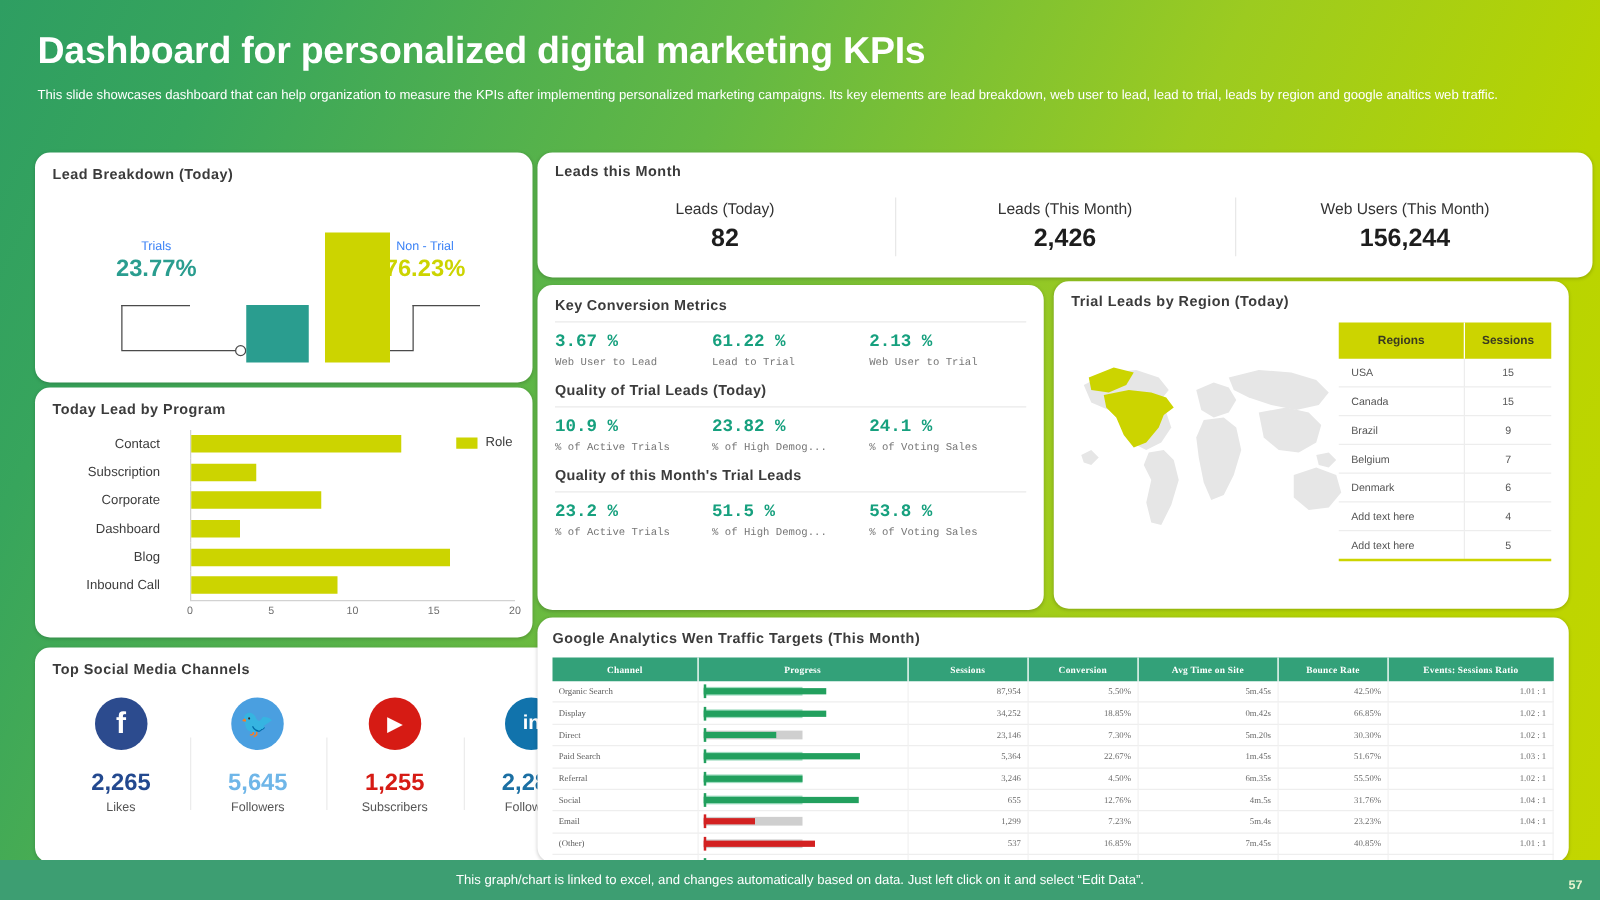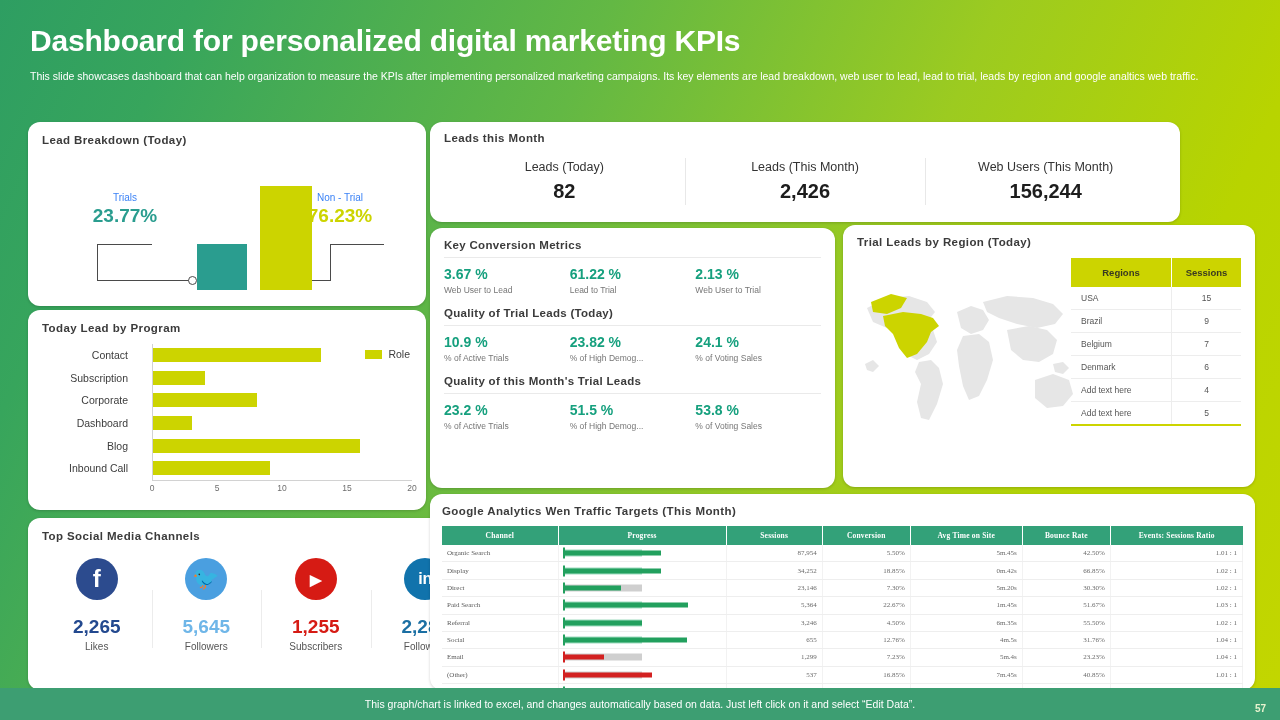--- a/index.html
+++ b/index.html
@@ -75,34 +75,34 @@
   }
   .soc-icon {
     width: 42px; height: 42px; border-radius: 50%;
     margin: 0 auto 16px auto; display: flex; align-items: center; justify-content: center;
     color: #fff; font-weight: bold;
   }
   .soc-num { font-size: 19px; font-weight: bold; }
   .soc-lbl { font-size: 10px; color: #555; margin-top: 3px; }
 
   
-  #leads-month { left: 430px; top: 122px; width: 750px; height: 100px; padding: 10px 14px; }
+  #leads-month { left: 430px; top: 122px; width: 844px; height: 100px; padding: 10px 14px; }
   .lm-row { display: flex; margin-top: 12px; }
   .lm-cell { flex: 1; text-align: center; position: relative; padding: 4px 0; }
   .lm-cell + .lm-cell:before {
     content: ""; position: absolute; left: 0; top: 2px; bottom: 2px; width: 1px; background: #e8e8e8;
   }
   .lm-lbl { font-size: 12.5px; color: #333; }
   .lm-val { font-size: 20px; font-weight: bold; color: #1d1d1d; margin-top: 6px; }
 
   
   #kcm { left: 430px; top: 228px; width: 405px; height: 260px; padding: 11px 14px; }
   .kcm-sec-title { font-size: 11.5px; font-weight: bold; color: #3b3b3b; letter-spacing: .3px; }
   .kcm-rule { height: 1px; background: #eaeaea; margin: 6px 0 8px 0; }
-  .kcm-row { display: flex; }
+  .kcm-row { display: flex; font-family: Liberation Mono, monospace; }
   .kcm-cell { flex: 1; }
   .kcm-val { font-size: 14px; font-weight: bold; color: #16a07e; }
   .kcm-lbl { font-size: 8.5px; color: #767676; margin-top: 3px; }
   .kcm-gap { height: 12px; }
 
   
   #region { left: 843px; top: 225px; width: 412px; height: 262px; padding: 11px 14px; }
   .rg-body { position: relative; height: 218px; margin-top: 6px; }
   .rg-map { position: absolute; left: 0; top: 14px; width: 226px; height: 170px; }
   .rg-table { position: absolute; right: 0; top: 4px; width: 170px; border-collapse: collapse; }
@@ -385,20 +385,24 @@
           <th class="c1">Regions</th>
           <th>Sessions</th>
         </tr>
       </thead>
       <tbody id="rgBody">
           <tr>
             <td class="c1">USA</td>
             <td class="c2">15</td>
           </tr>
           <tr>
+            <td class="c1">Canada</td>
+            <td class="c2">15</td>
+          </tr>
+          <tr>
             <td class="c1">Brazil</td>
             <td class="c2">9</td>
           </tr>
           <tr>
             <td class="c1">Belgium</td>
             <td class="c2">7</td>
           </tr>
           <tr>
             <td class="c1">Denmark</td>
             <td class="c2">6</td>

